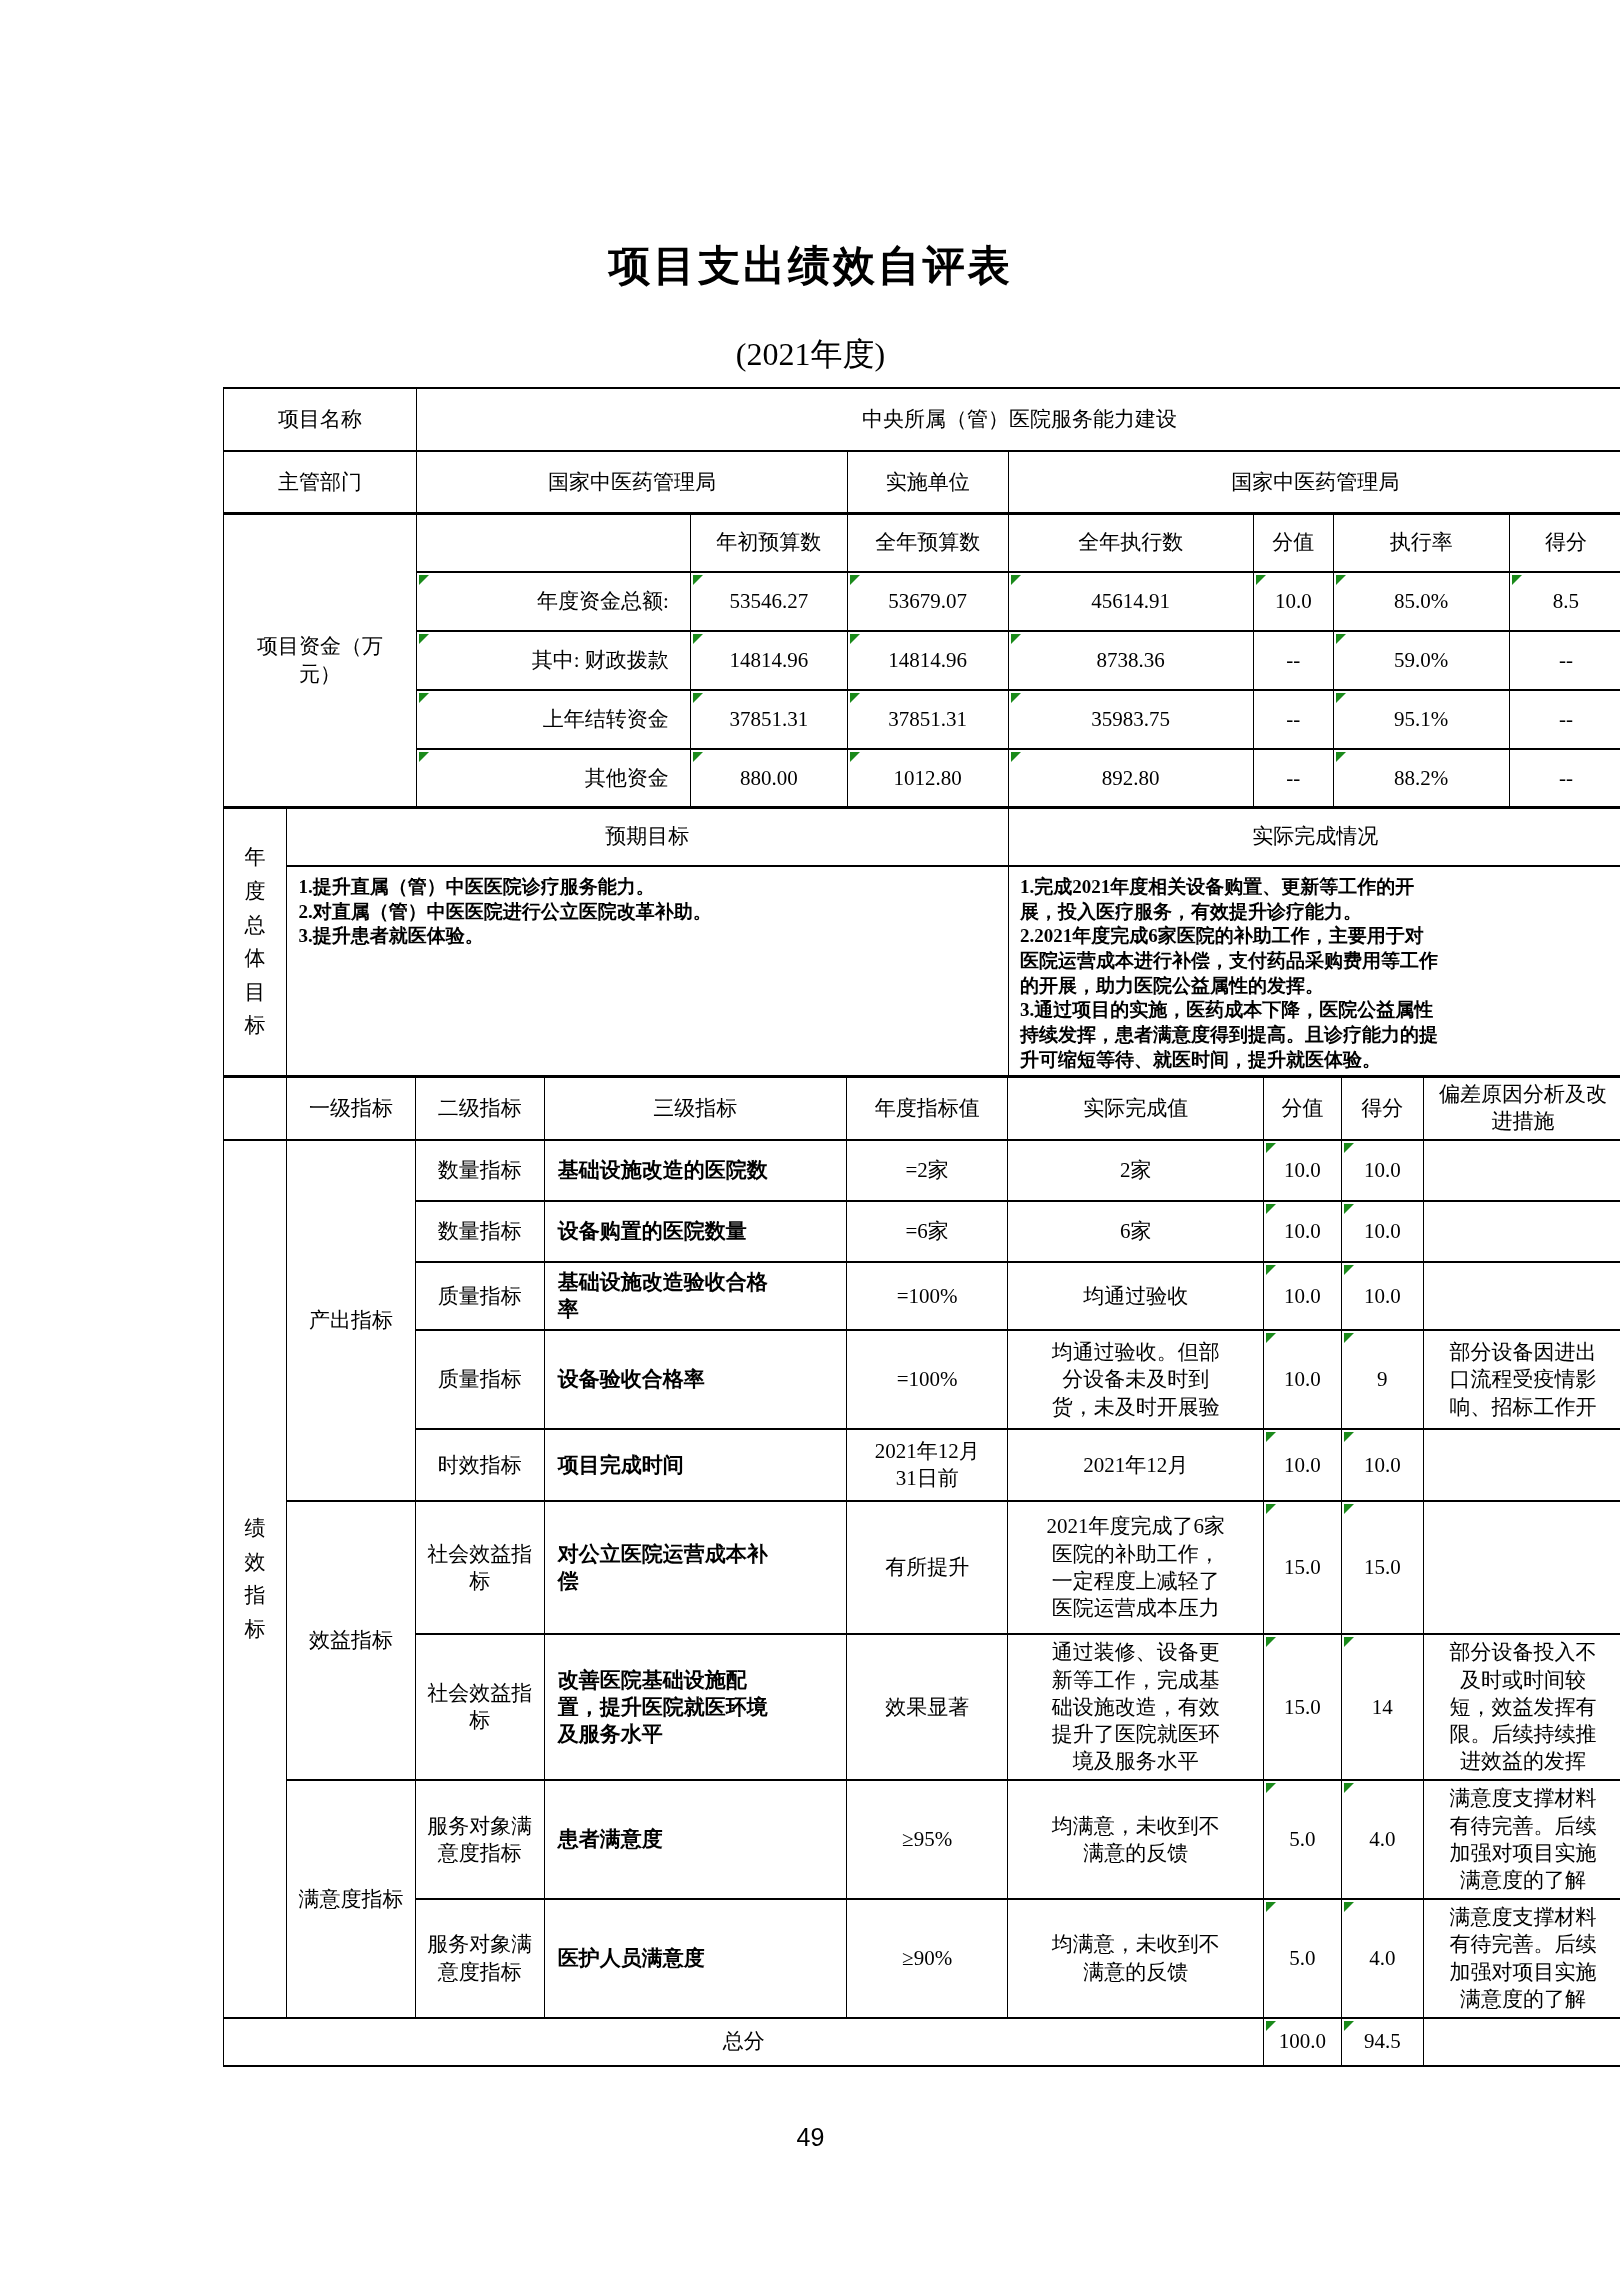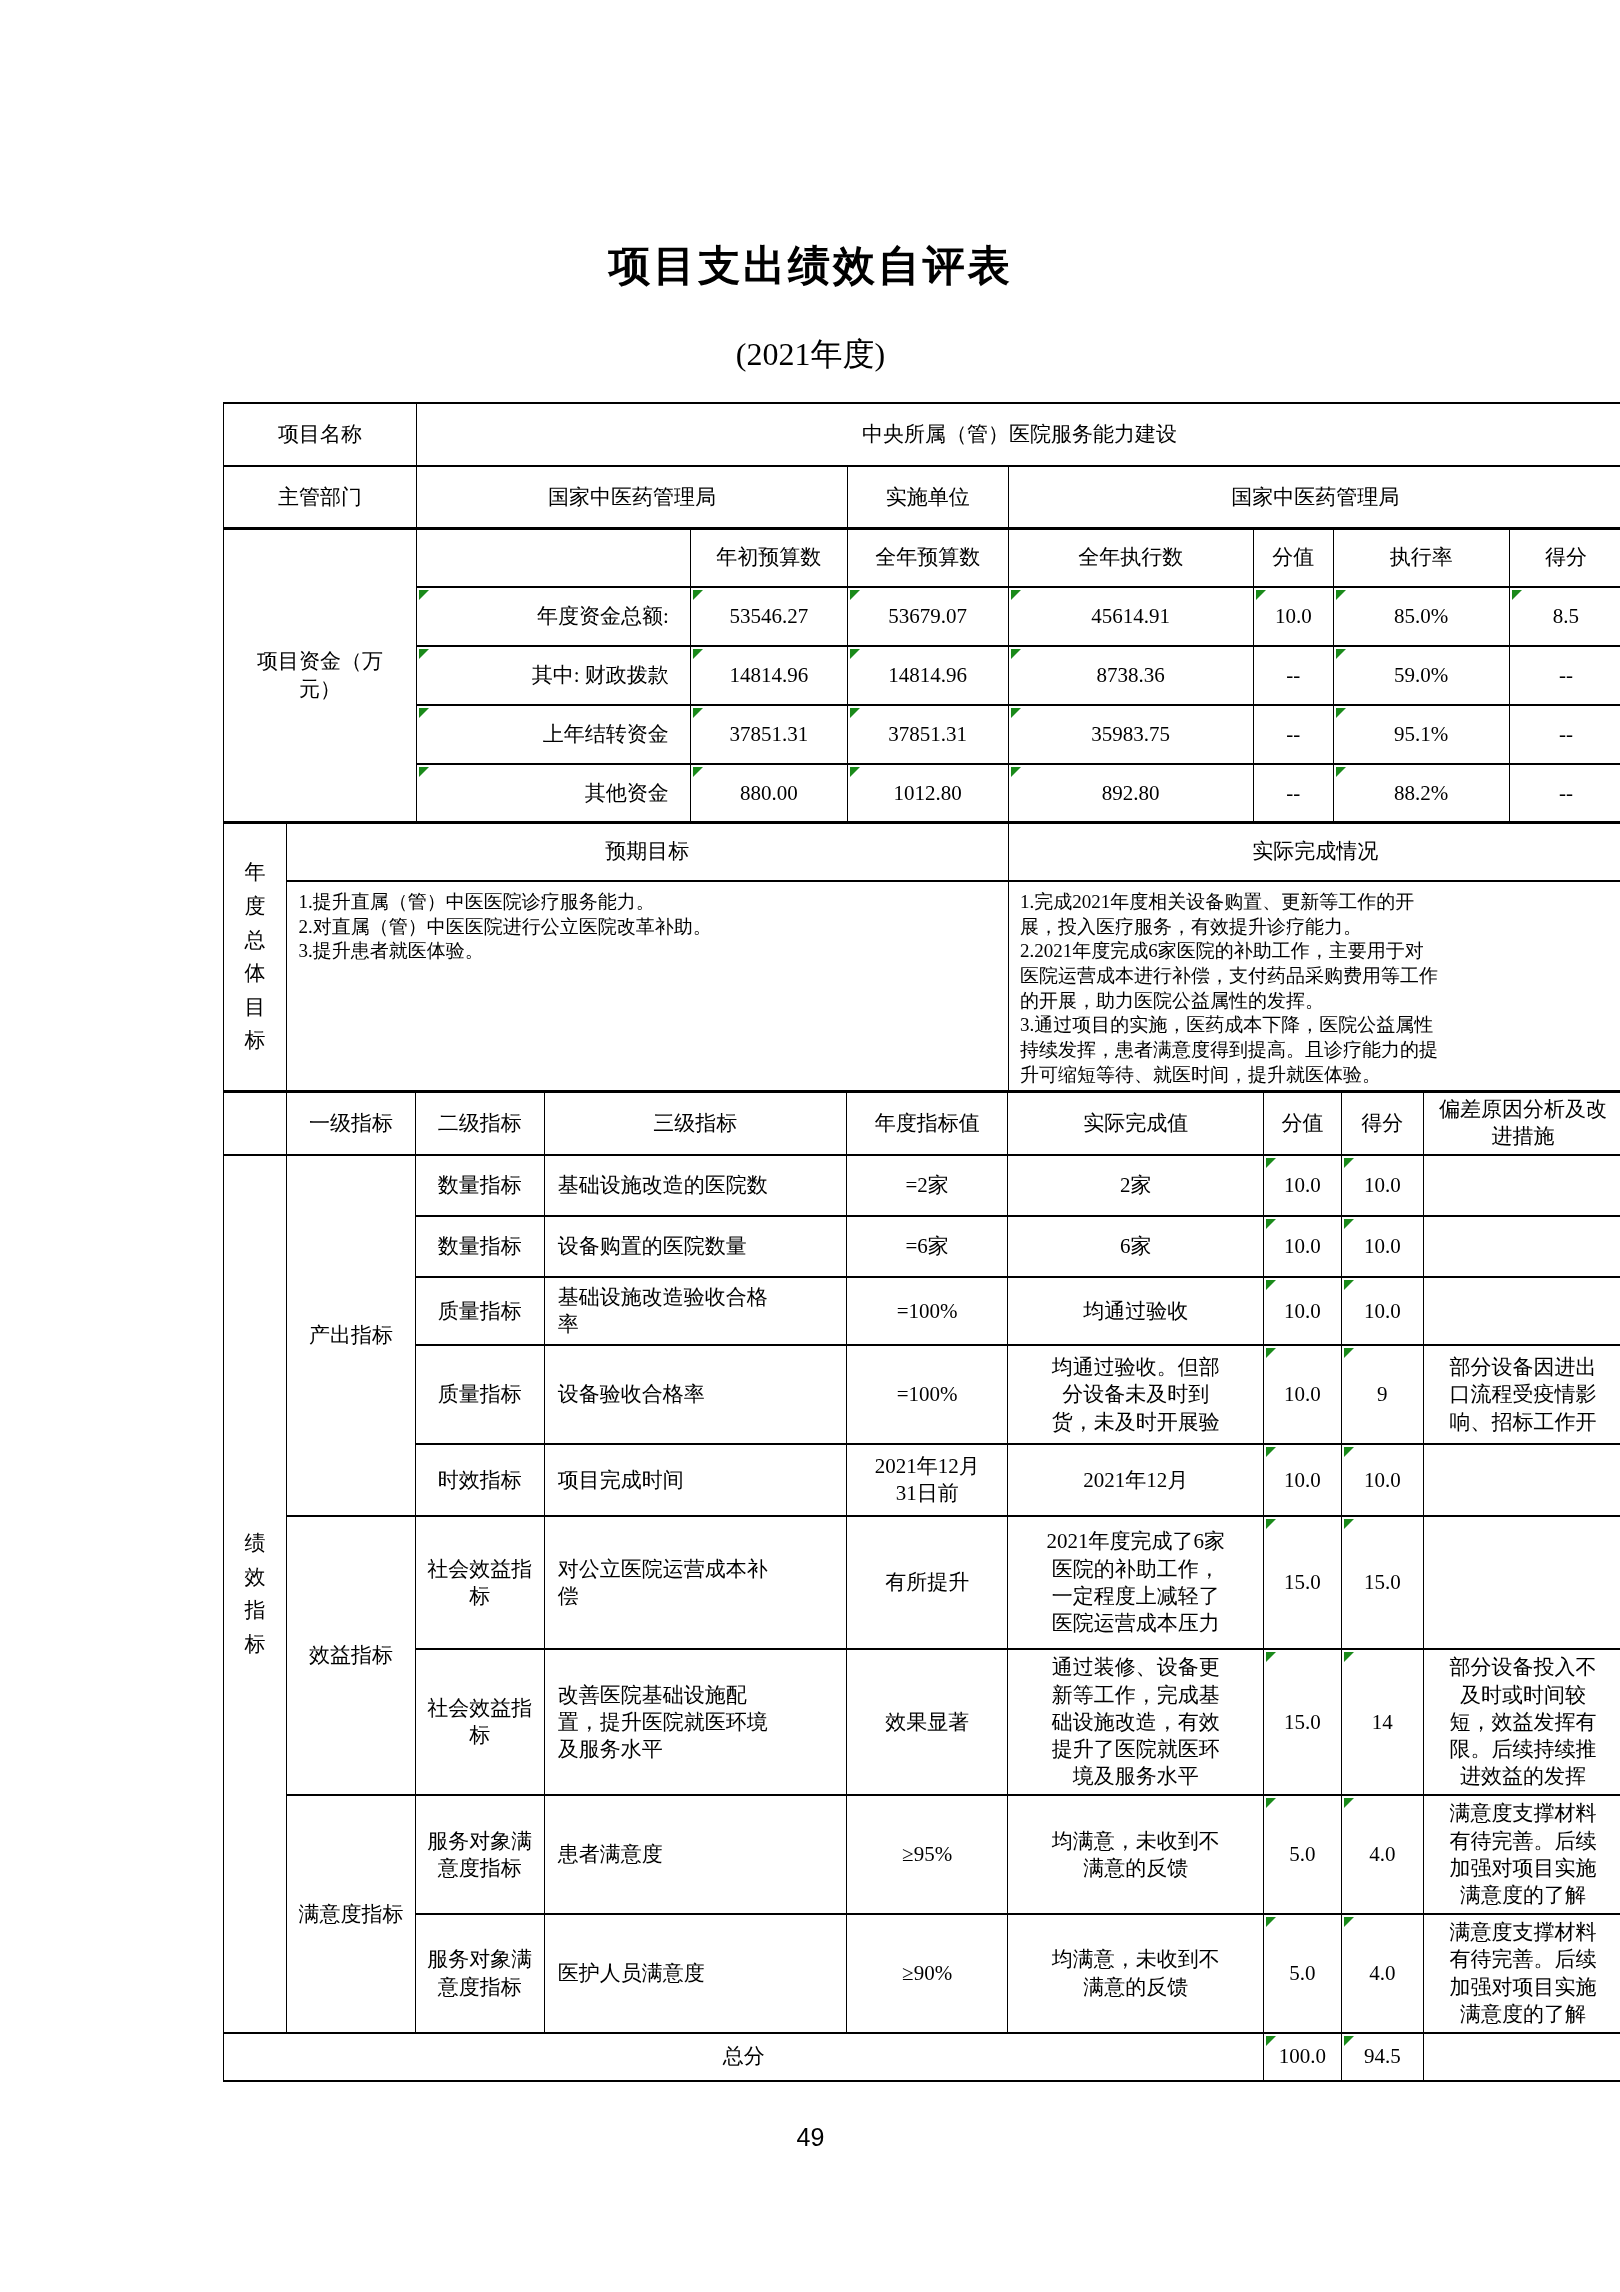--- a/index.html
+++ b/index.html
@@ -2,27 +2,27 @@
 <html style="--green: #1a8a1a;font-size:15px"><head>
 <meta charset="utf-8">
 <style>
   html,body{margin:0;padding:0;background:#ffffff;}
   .page{position:relative;width:1621px;height:2292px;background:#fff;
         font-family:"Liberation Serif","DejaVu Serif",serif;color:#000;overflow:hidden;border-radius:29px;}
   .doc-title{position:absolute;top:238px;left:0;width:100%;text-align:center;
         font-family:"Liberation Sans","DejaVu Sans",sans-serif;
         font-weight:bold;font-size:42px;letter-spacing:2.9px;}
   .doc-subtitle{position:absolute;top:333px;left:0;width:100%;text-align:center;font-size:32px;}
-  .tables{position:absolute;left:223px;top:402px;width:1176px;}
+  .tables{position:absolute;left:223px;top:387px;width:1176px;}
   table{border-collapse:collapse;table-layout:fixed;width:1400px;}
   table + table{margin-top:-2.9px;}
   td{border:solid #000;border-width:2.9px 1.9px;text-align:center;vertical-align:middle;
      font-size:21px;line-height:1.3;padding:3.8px 5.7px;word-break:break-all;
      white-space:pre-line;position:relative;overflow:hidden;}
-  td.lft{text-align:left;padding-left:13.3px;padding-right:13.3px;}
+  td.lft{text-align:left;padding-left:13.3px;padding-right:13.3px;font-weight:bold;}
   td.rgt{text-align:right;padding-right:21px;}
   td.top{vertical-align:top;padding-top:7.6px;}
   td.goaltext{font-size:19px;line-height:1.3;padding-left:11.4px;padding-right:7.6px;}
   .vtext{width:23px;margin:8px auto;word-break:break-all;line-height:1.6;font-size:21px;
          white-space:normal;text-align:center;}
   td.gm::after{content:'';position:absolute;top:1.9px;left:1.9px;width:0;height:0;
          border-top:10.5px solid var(--green,#1a8a1a);border-right:10.5px solid transparent;}
   .pageno{position:absolute;top:2123px;left:0;width:100%;text-align:center;font-size:25px;
          font-family:"Liberation Sans","DejaVu Sans",sans-serif;}
 </style>

